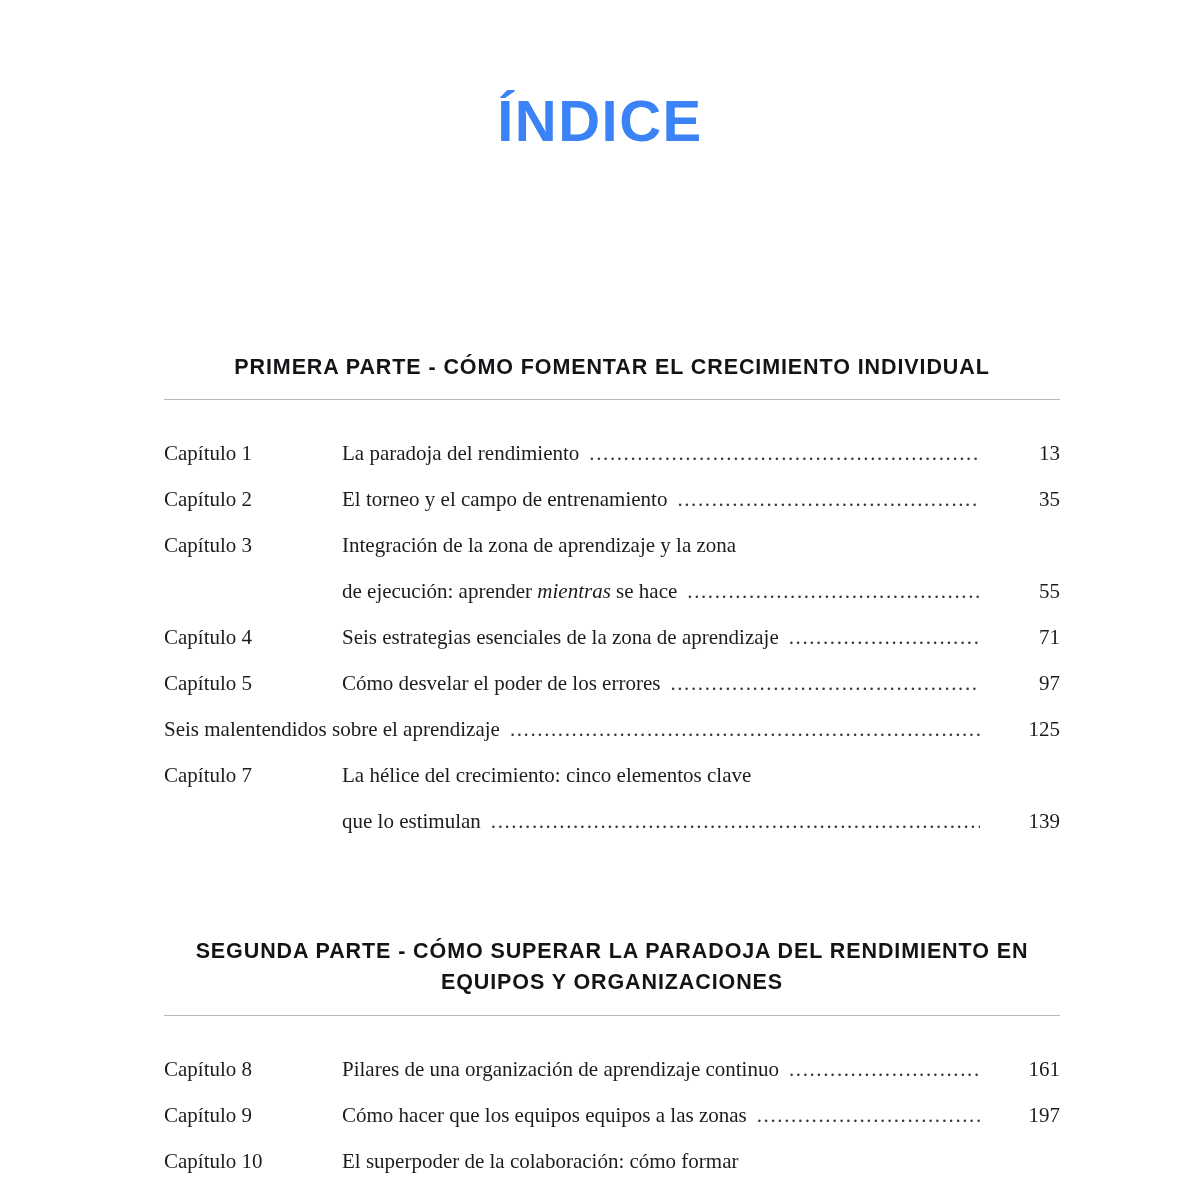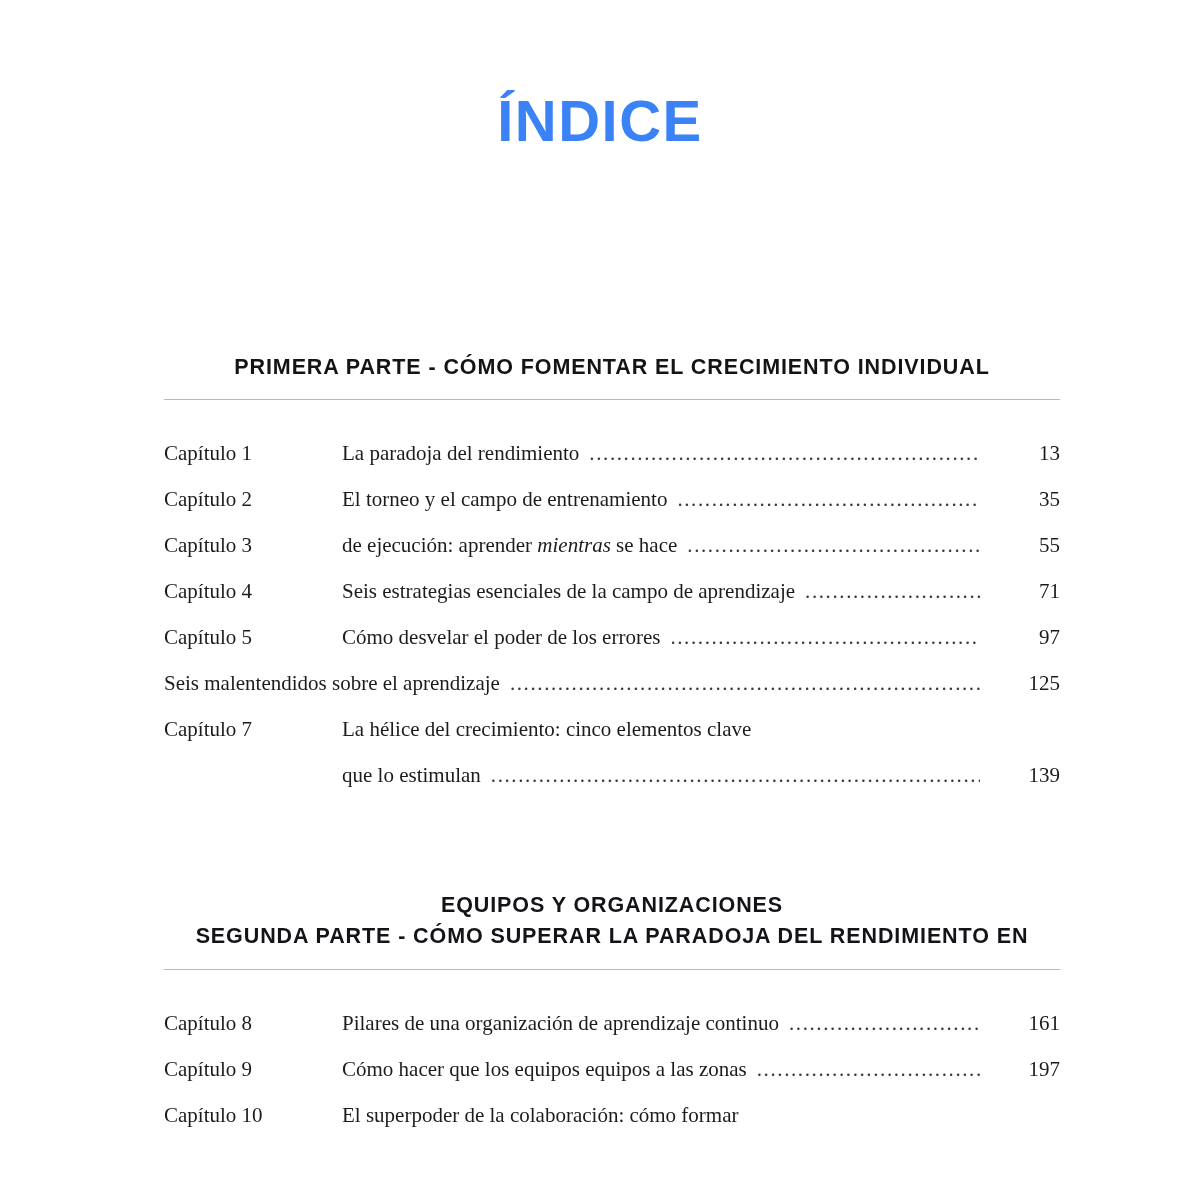--- a/index.html
+++ b/index.html
@@ -153,32 +153,37 @@
             <div class="line">
               <span class="line-text">El torneo y el campo de entrenamiento</span>
               <span class="leader pad-left">........................................................................................................................</span>
               <span class="page-num">35</span>
             </div>
           </div>
         </div>
         <div class="entry">
           <div class="entry-label">Capítulo 3</div>
           <div class="entry-body">
+            <div class="line plain">
+              <span class="line-text">Integración de la zona de aprendizaje y la zona</span>
+              <span class="leader pad-left">........................................................................................................................</span>
+              <span class="page-num empty"></span>
+            </div>
             <div class="line">
               <span class="line-text">de ejecución: aprender <i>mientras</i> se hace</span>
               <span class="leader pad-left">........................................................................................................................</span>
               <span class="page-num">55</span>
             </div>
           </div>
         </div>
         <div class="entry">
           <div class="entry-label">Capítulo 4</div>
           <div class="entry-body">
             <div class="line">
-              <span class="line-text">Seis estrategias esenciales de la campo de aprendizaje</span>
+              <span class="line-text">Seis estrategias esenciales de la zona de aprendizaje</span>
               <span class="leader pad-left">........................................................................................................................</span>
               <span class="page-num">71</span>
             </div>
           </div>
         </div>
         <div class="entry">
           <div class="entry-label">Capítulo 5</div>
           <div class="entry-body">
             <div class="line">
               <span class="line-text">Cómo desvelar el poder de los errores</span>
@@ -207,22 +212,22 @@
             <div class="line">
               <span class="line-text">que lo estimulan</span>
               <span class="leader pad-left">........................................................................................................................</span>
               <span class="page-num">139</span>
             </div>
           </div>
         </div>
       </section>
       <div class="gap-before-part"></div>
       <section class="part">
+        <div class="part-title">SEGUNDA PARTE - CÓMO SUPERAR LA PARADOJA DEL RENDIMIENTO EN</div>
         <div class="part-title">EQUIPOS Y ORGANIZACIONES</div>
-        <div class="part-title">SEGUNDA PARTE - CÓMO SUPERAR LA PARADOJA DEL RENDIMIENTO EN</div>
         <div class="part-rule"></div>
         <div class="gap-after-rule"></div>
         <div class="entry">
           <div class="entry-label">Capítulo 8</div>
           <div class="entry-body">
             <div class="line">
               <span class="line-text">Pilares de una organización de aprendizaje continuo</span>
               <span class="leader pad-left">........................................................................................................................</span>
               <span class="page-num">161</span>
             </div>

